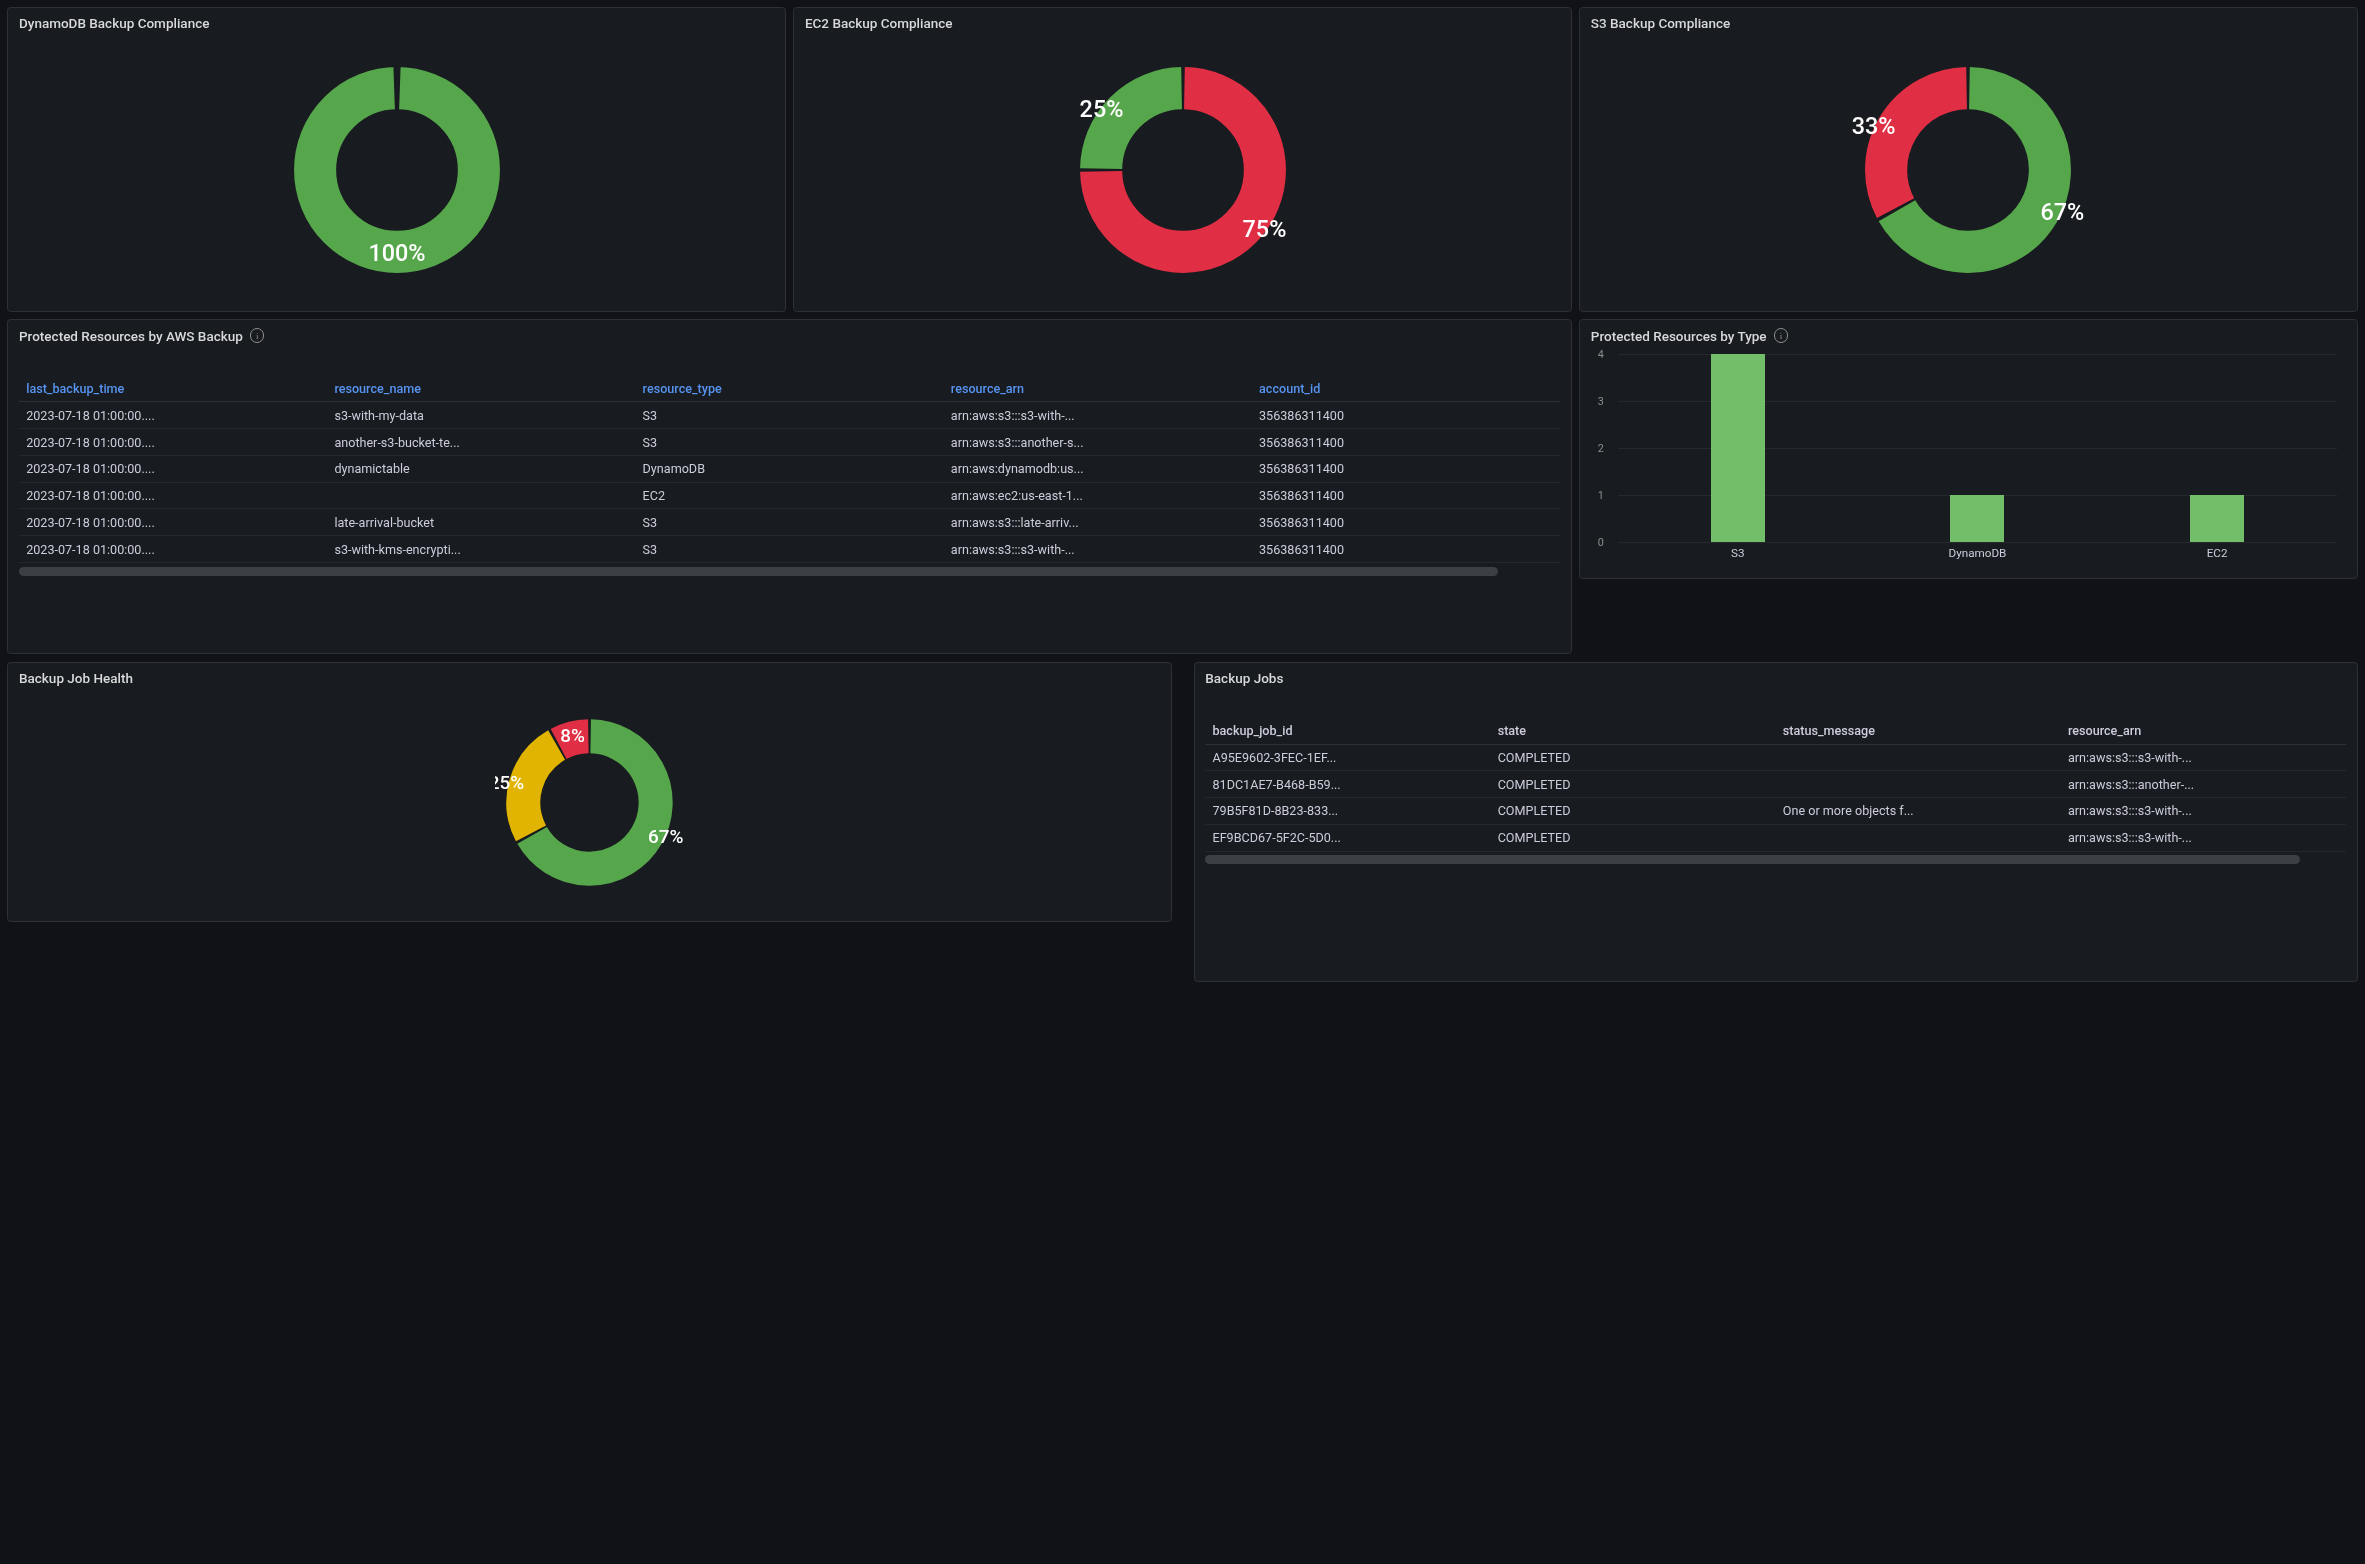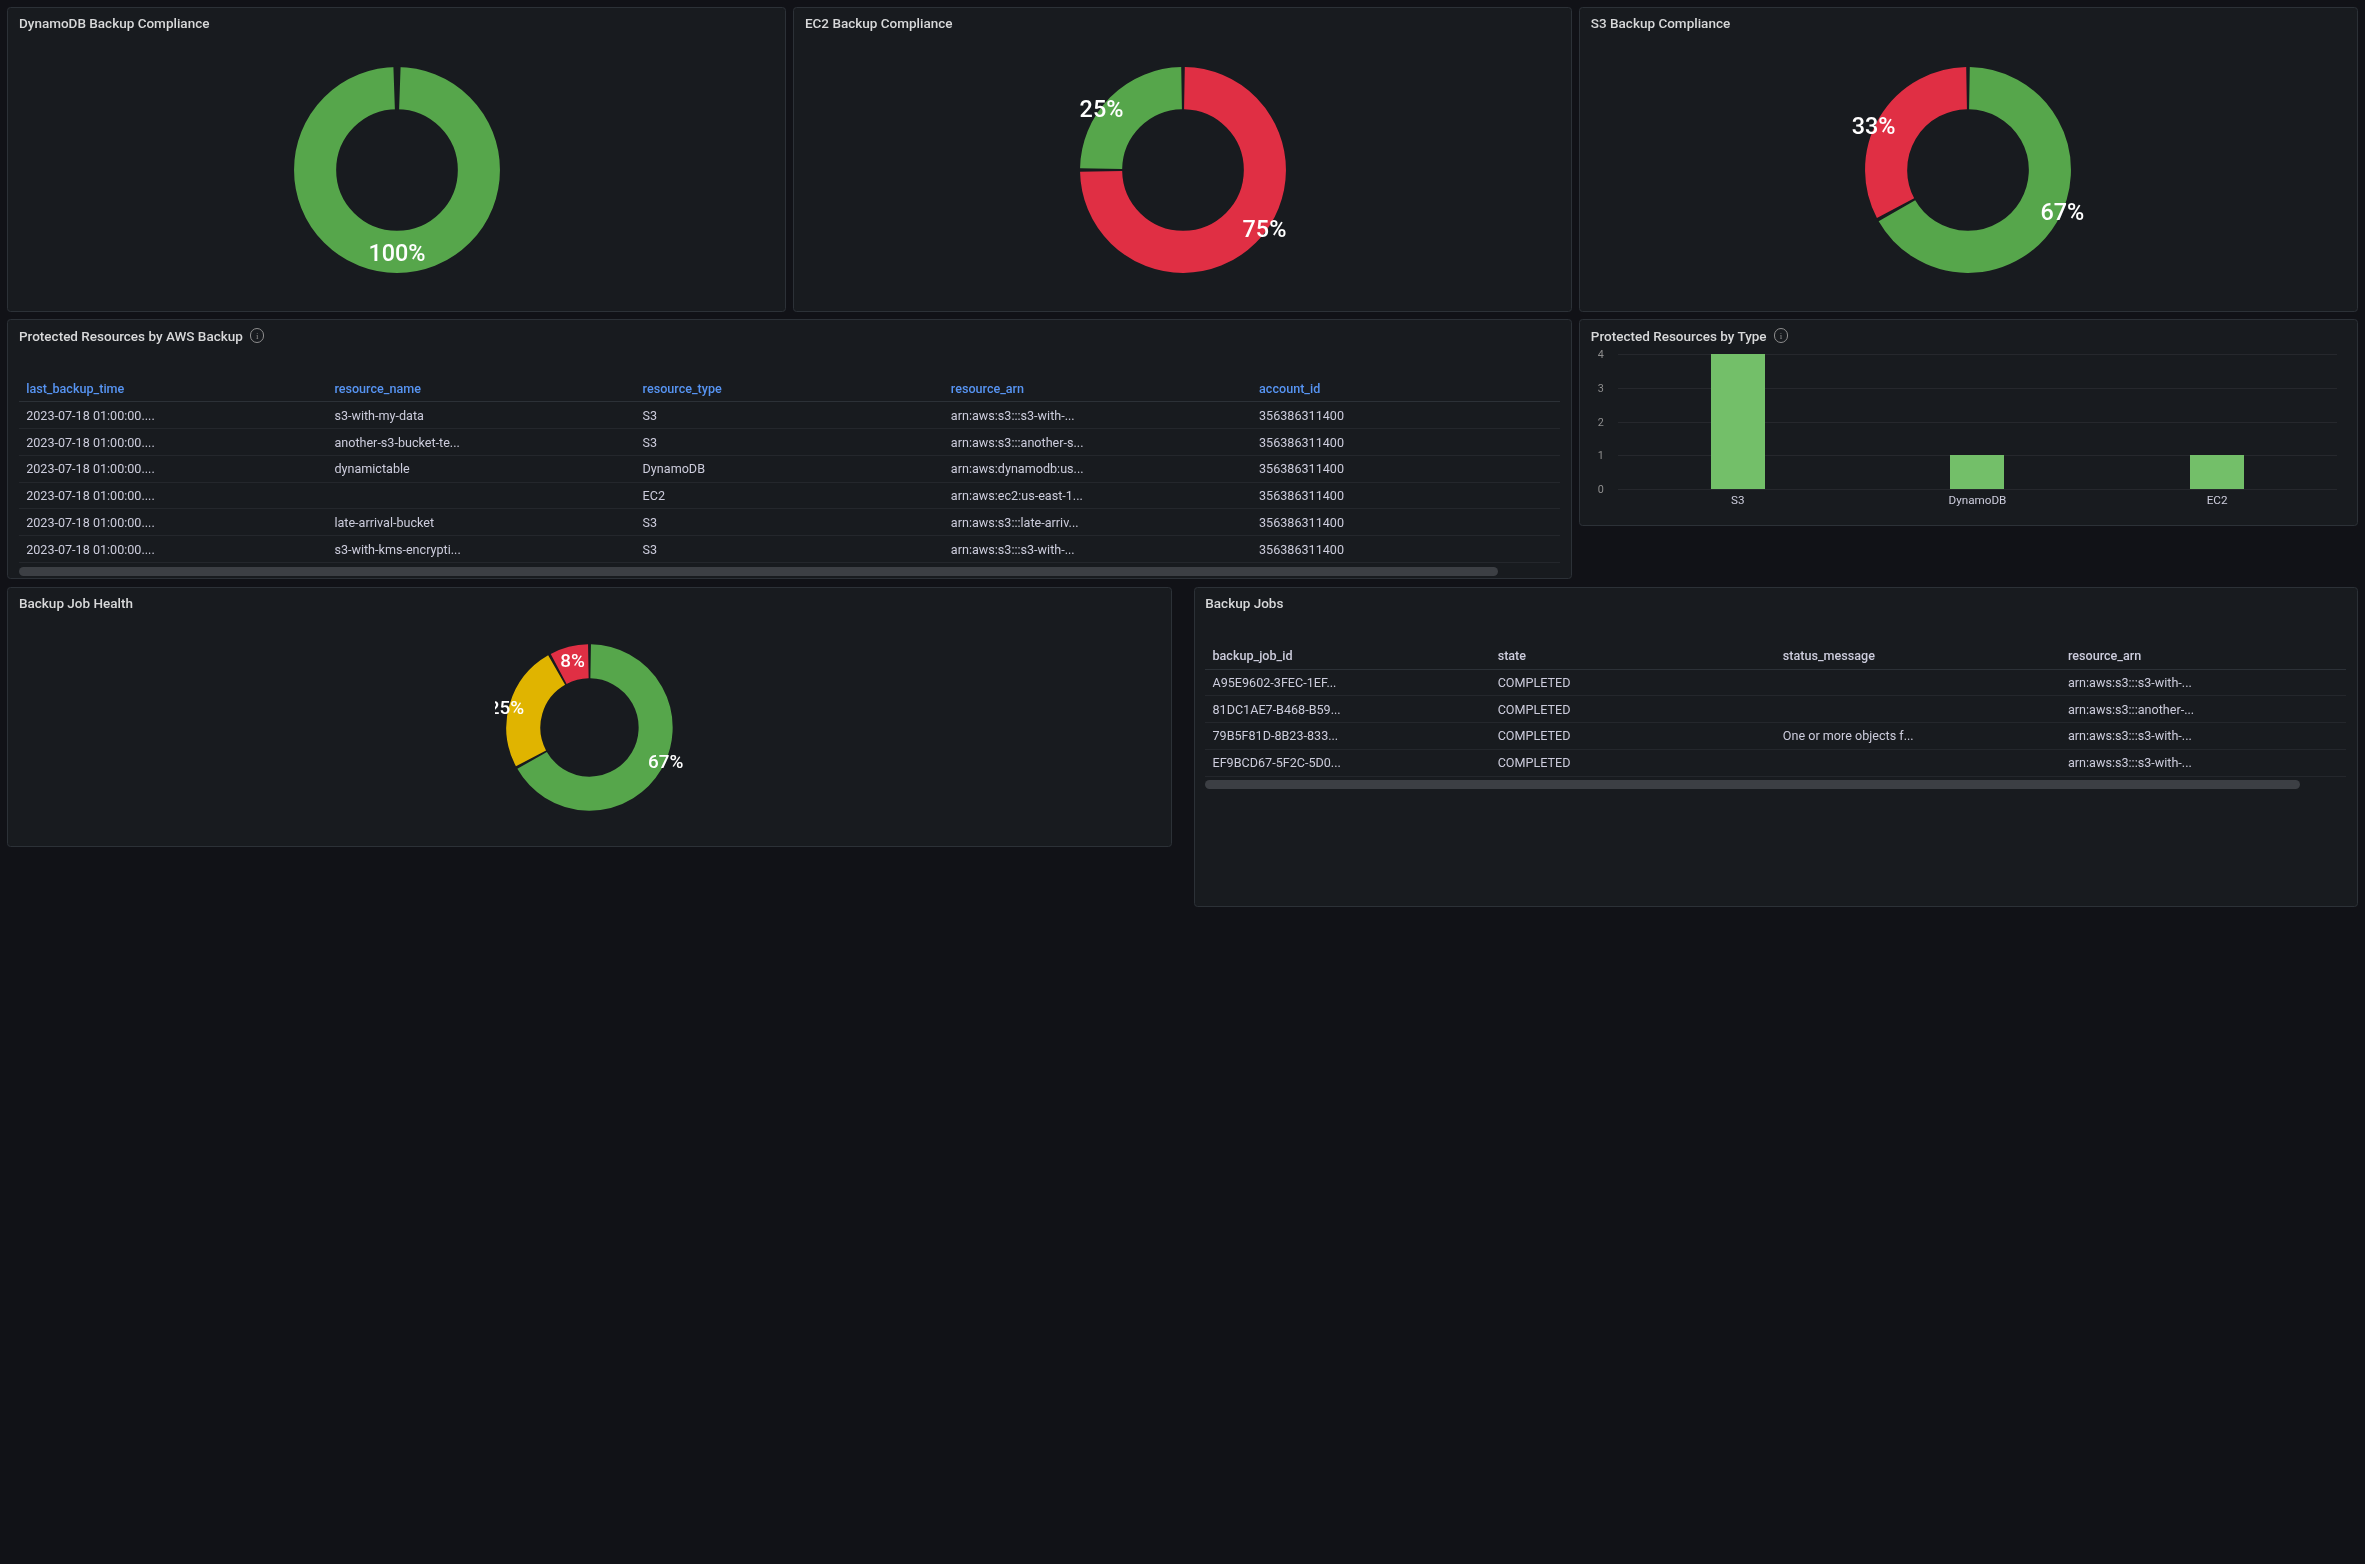--- a/index.html
+++ b/index.html
@@ -53,22 +53,22 @@
   .donut-panel:nth-child(2){grid-column:2;}
   .donut-panel:nth-child(3){grid-column:3;}
   .donut-wrap {
     display:flex; align-items:center; justify-content:center;
     height: calc(100% - 21.6px);
   }
   svg.donut { width: 234px; height: 234px; }
   .donut text { fill:#fff; font-size:20px; font-weight:500; }
 
   
-  .protected-table-panel { grid-column: 1 / span 2; grid-row: 2; height: 260px;}
-  .protected-bar-panel { grid-column: 3; grid-row: 2; height: 207px;} 
+  .protected-table-panel { grid-column: 1 / span 2; grid-row: 2; height: 335px;}
+  .protected-bar-panel { grid-column: 3; grid-row: 2; height: 260px;} 
   
   
   .row3 {
     grid-column: 1 / span 3;
     grid-row: 3;
     display:grid;
     grid-template-columns: 1fr 1fr;
     gap:22px;
   }
 

